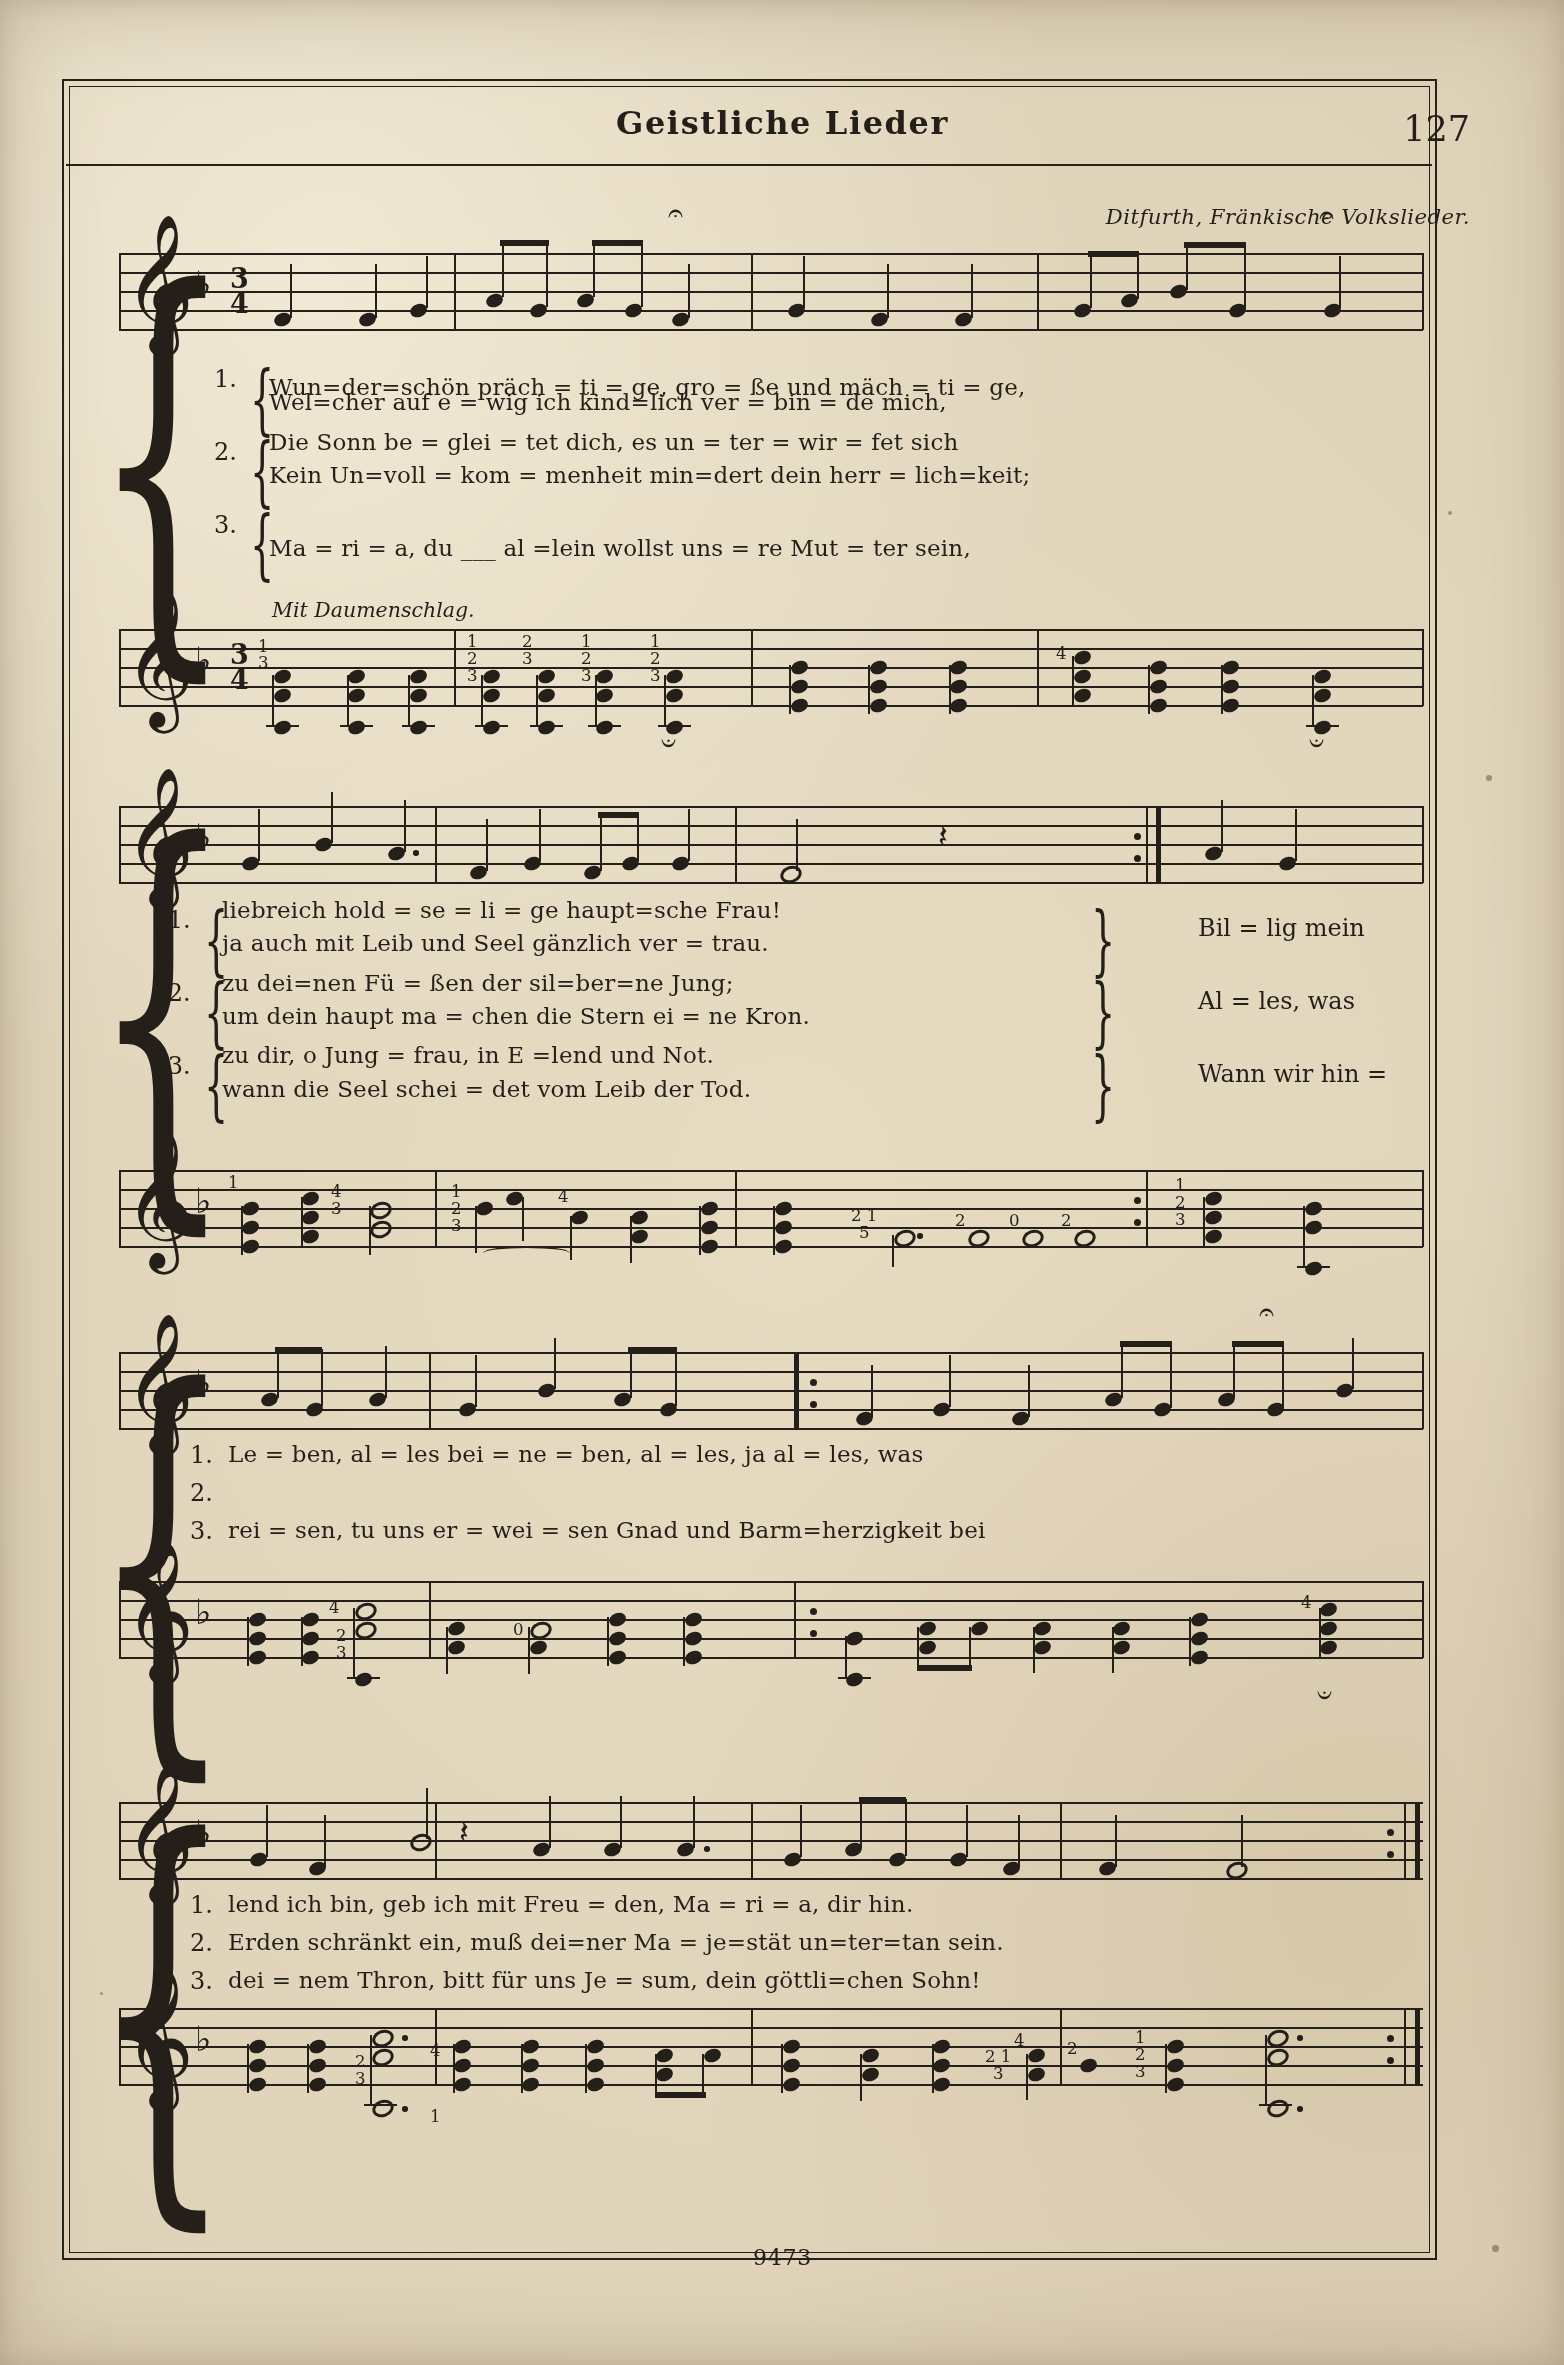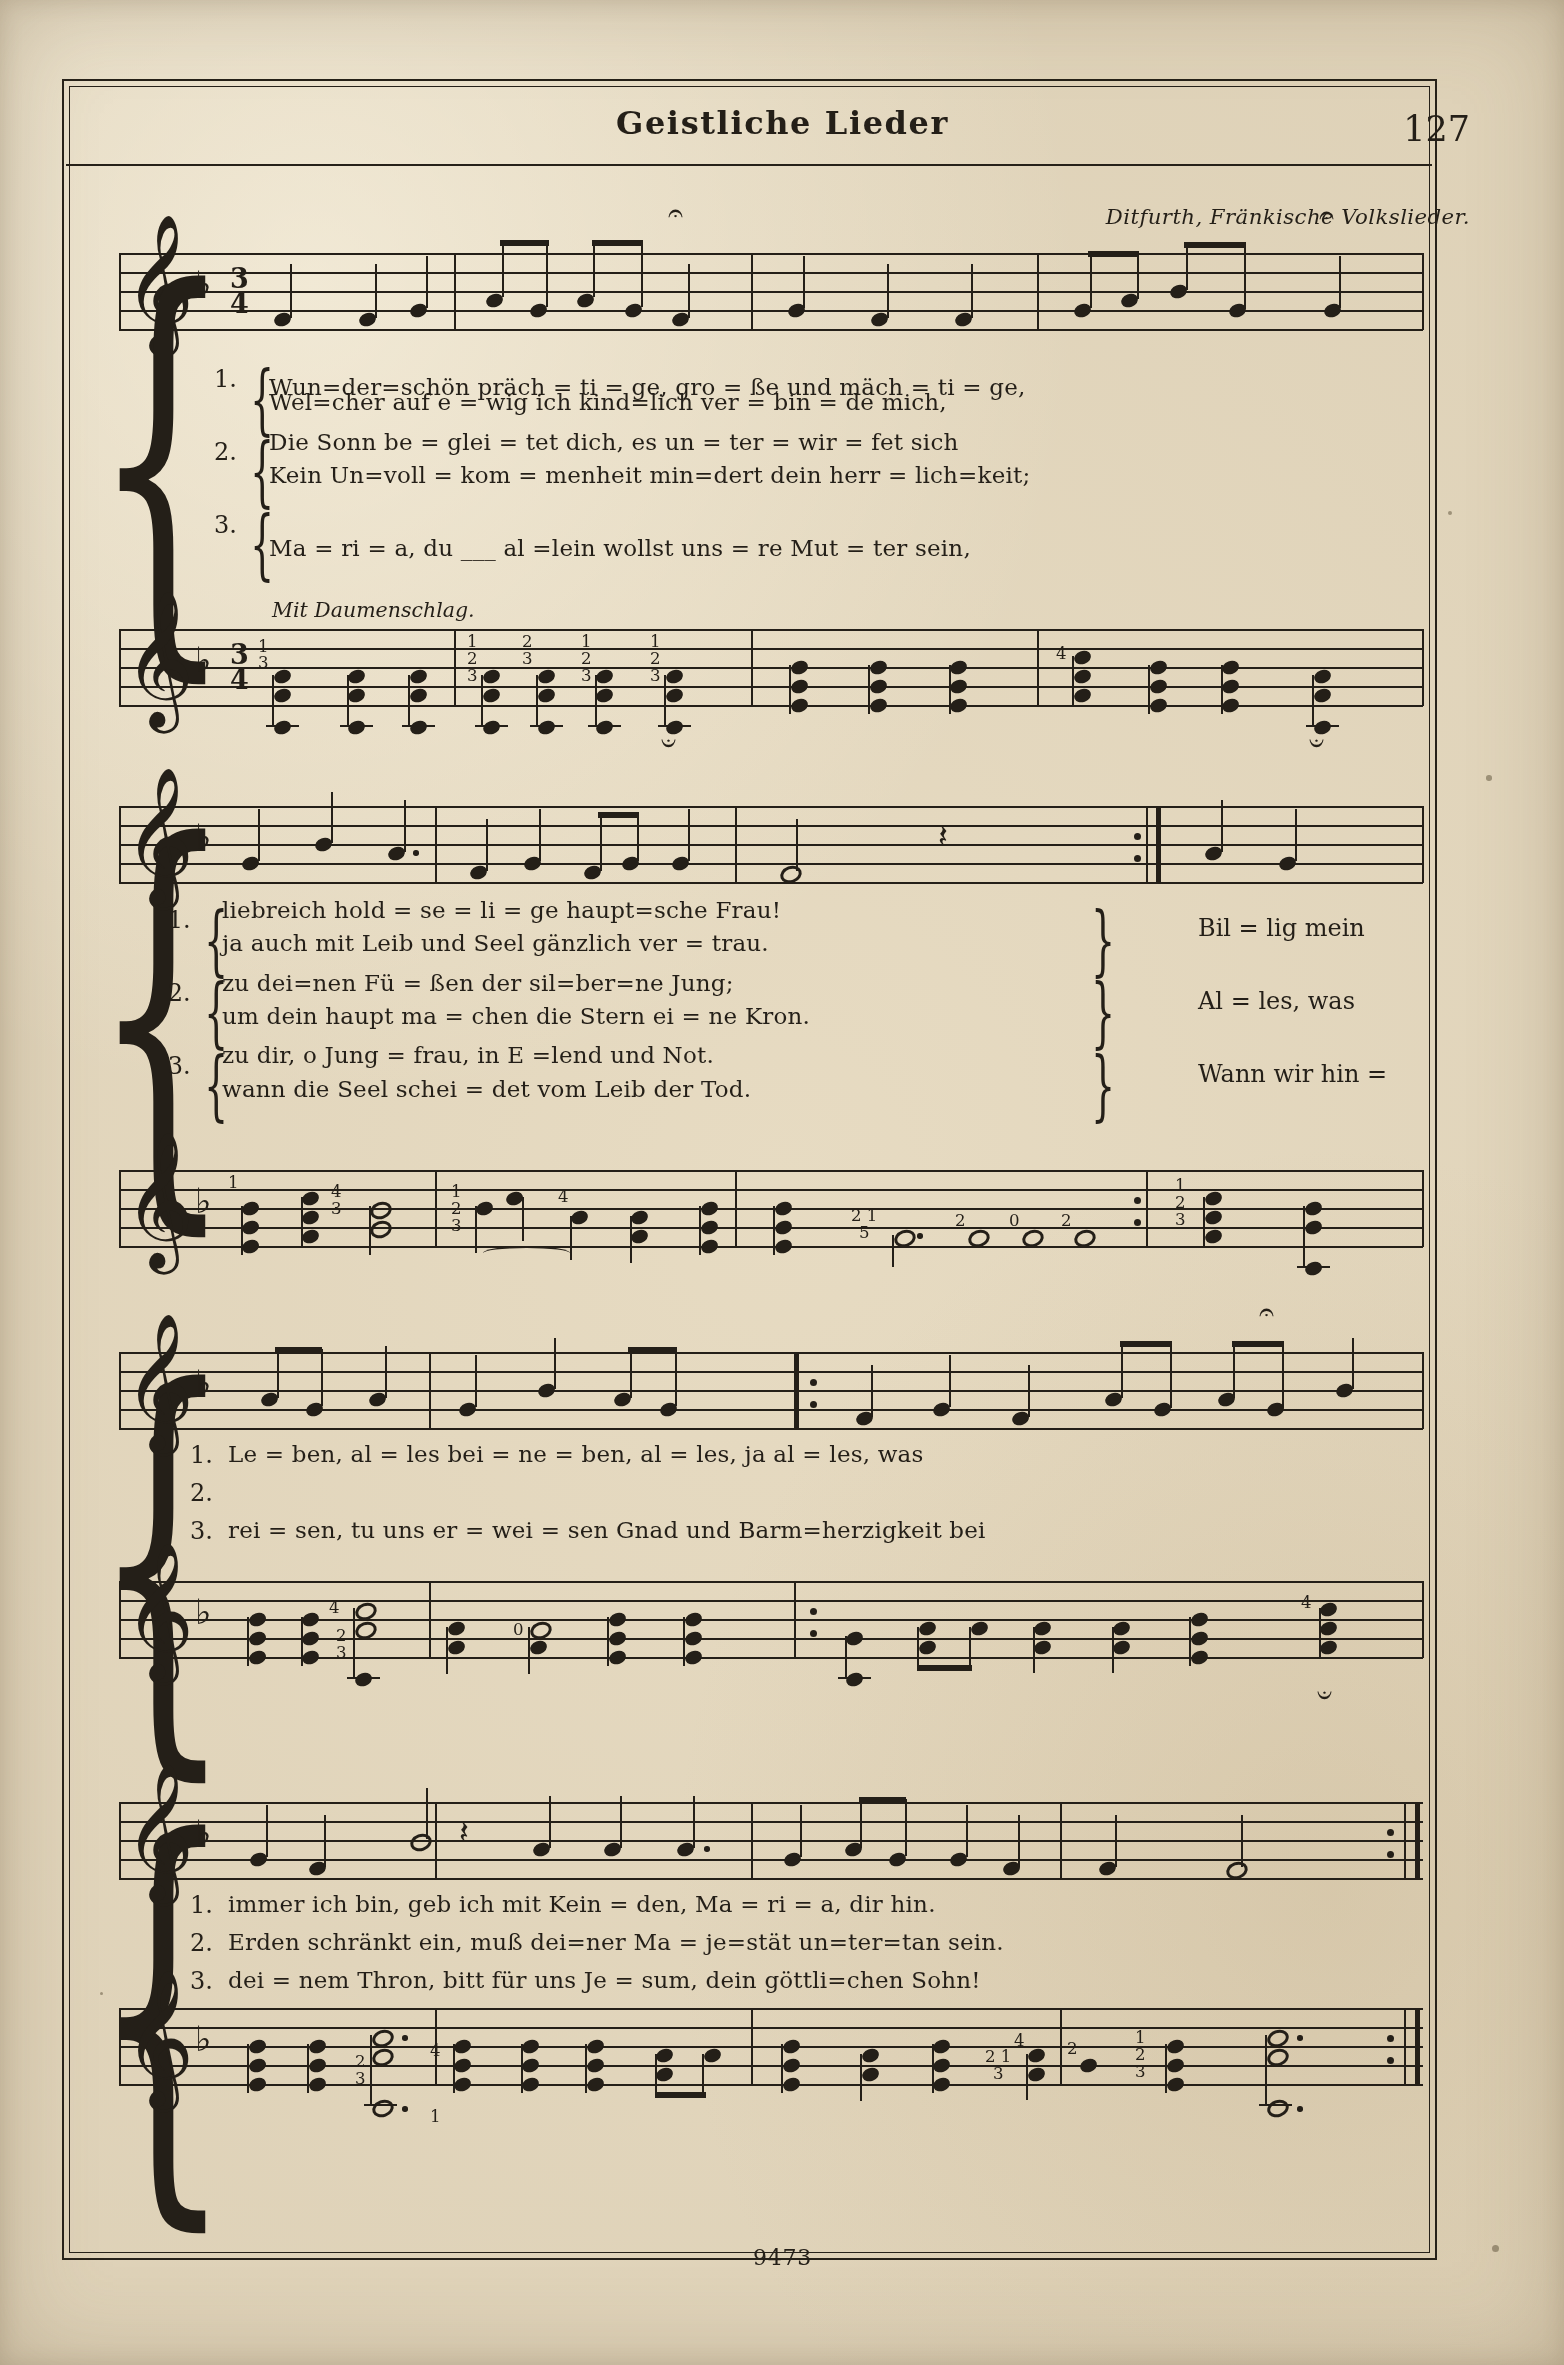--- a/index.html
+++ b/index.html
@@ -853,21 +853,21 @@
     <div class="stem" style="left:899px; top:12.6px; height:52px;"></div>
 
     <div class="notehead" style="left:980px; top:60px;"></div>
     <div class="stem" style="left:996px; top:12.6px; height:52px;"></div>
     <div class="notehead hollow" style="left:1107px; top:60px;"></div>
     <div class="stem" style="left:1122px; top:12.6px; height:52px;"></div>
   </div>
 
   <div class="lyricblock" style="left:182px; top:1885px; width:1233px; height:126px;">
     <div class="versenum" style="left:8px; top:6.3px;">1.</div>
-    <div class="lyricline" style="left:46px; top:6.3px;">immer ich   bin,     geb ich mit Kein = den, Ma = ri = a,   dir       hin.</div>
+    <div class="lyricline" style="left:46px; top:6.3px;">lend ich   bin,     geb ich mit Freu = den, Ma = ri = a,   dir       hin.</div>
     <div class="versenum" style="left:8px; top:44px;">2.</div>
     <div class="lyricline" style="left:46px; top:44px;">Erden schränkt ein,    muß dei=ner Ma = je=stät  un=ter=tan     sein.</div>
     <div class="versenum" style="left:8px; top:82px;">3.</div>
     <div class="lyricline" style="left:46px; top:82px;">dei = nem Thron,   bitt für uns Je = sum, dein göttli=chen    Sohn!</div>
   </div>
 
   <div class="system" style="left:119px; top:2008px; width:1304px; height:79px;">
     <div class="stafflines">
       <div class="sl" style="top:0px"></div>
       <div class="sl" style="top:19px"></div>

